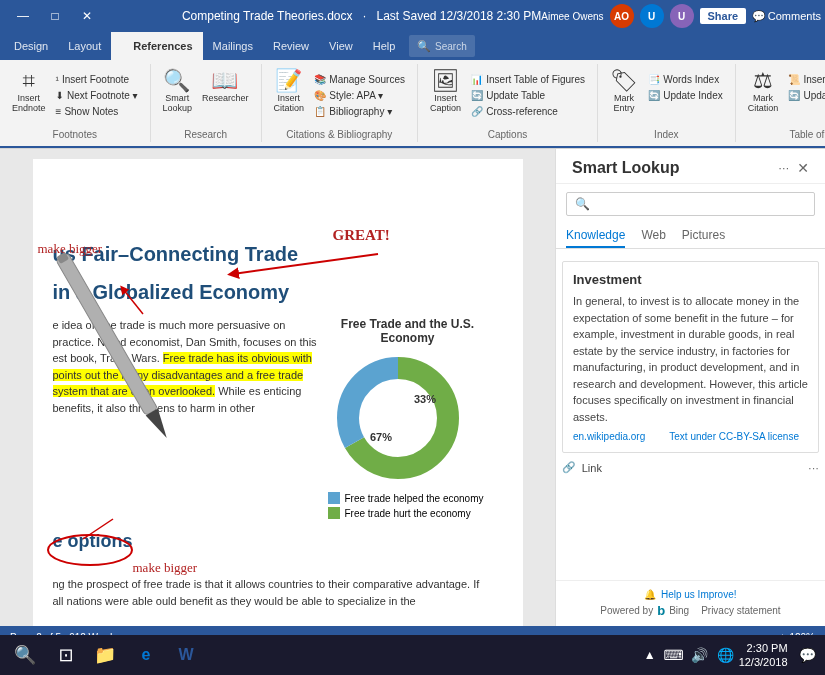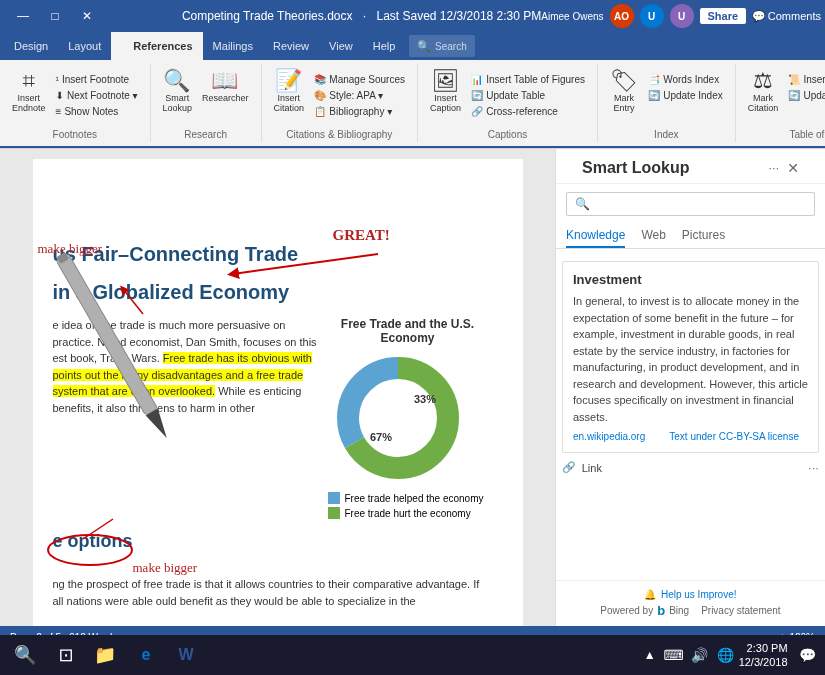--- a/index.html
+++ b/index.html
@@ -207,21 +207,21 @@
       background: white;
       border-left: 1px solid #ddd;
       display: flex;
       flex-direction: column;
       font-size: 12px;
     }
     #sl-header {
       display: flex;
       align-items: center;
       justify-content: space-between;
-      padding: 10px 26px 6px;
+      padding: 10px 16px 6px;
       border-bottom: 1px solid #eee;
     }
     #sl-title {
       font-size: 16px;
       font-weight: 600;
       color: #333;
     }
     #sl-close {
       cursor: pointer;
       font-size: 14px;

